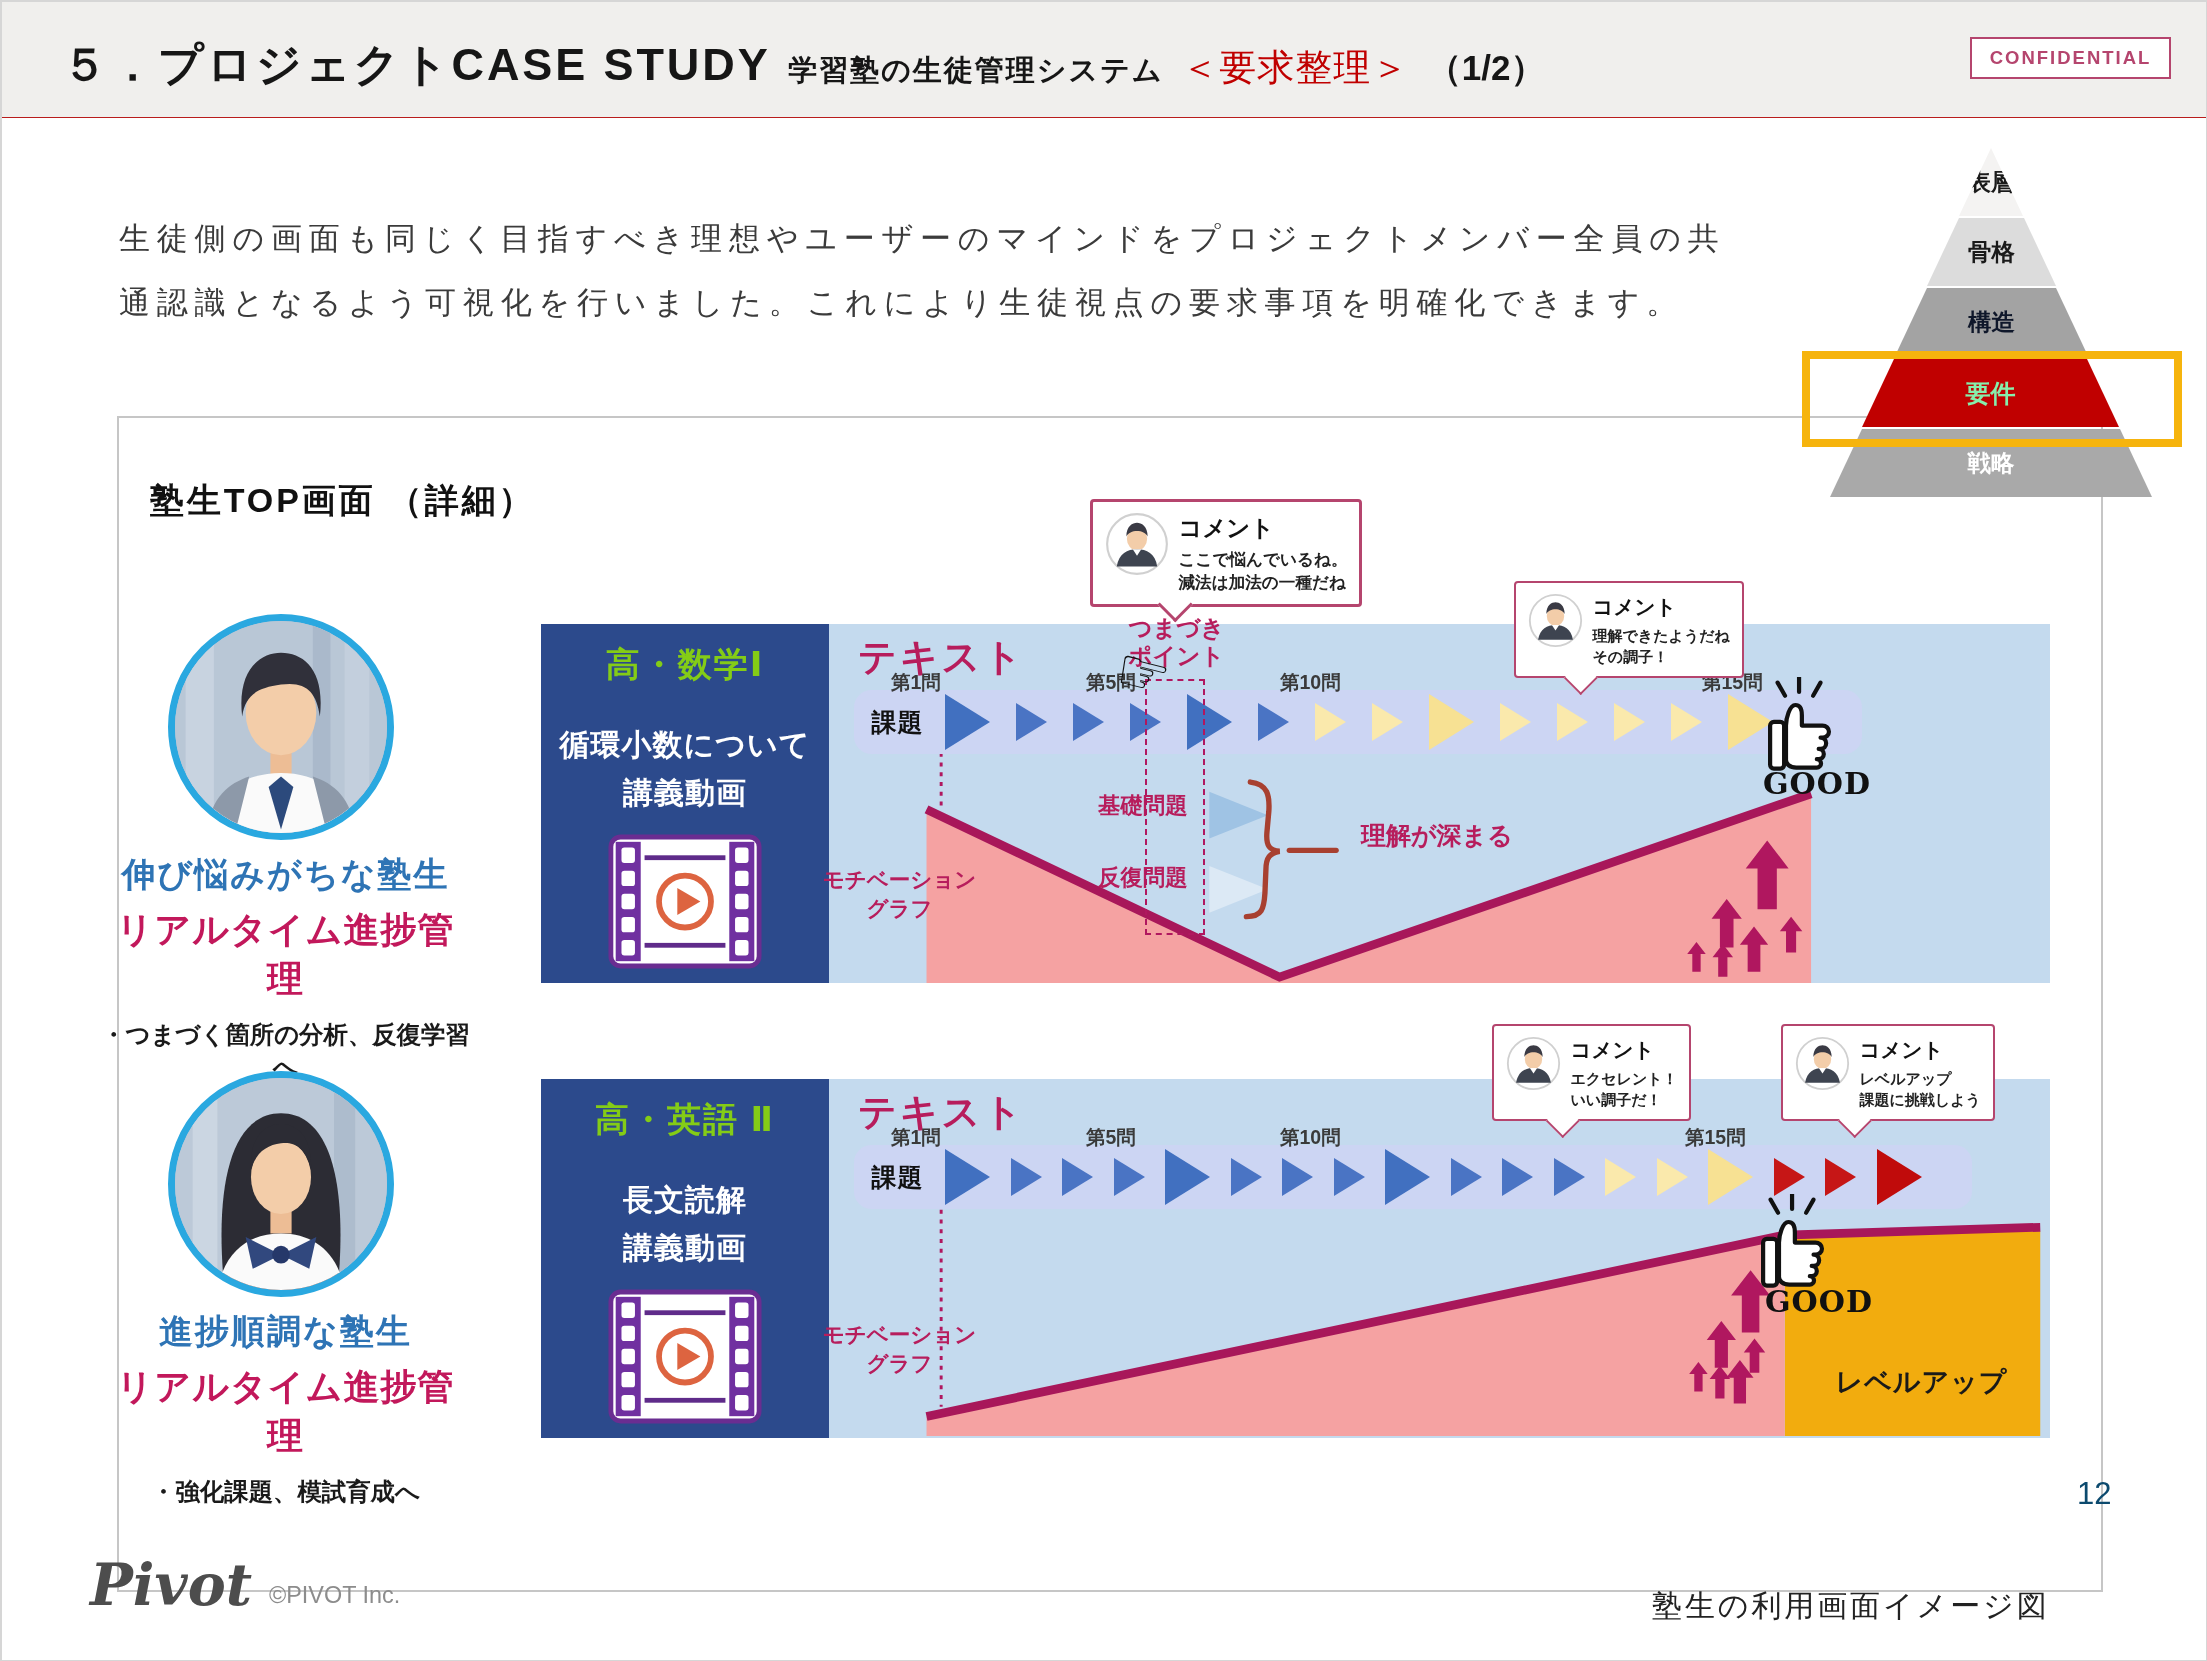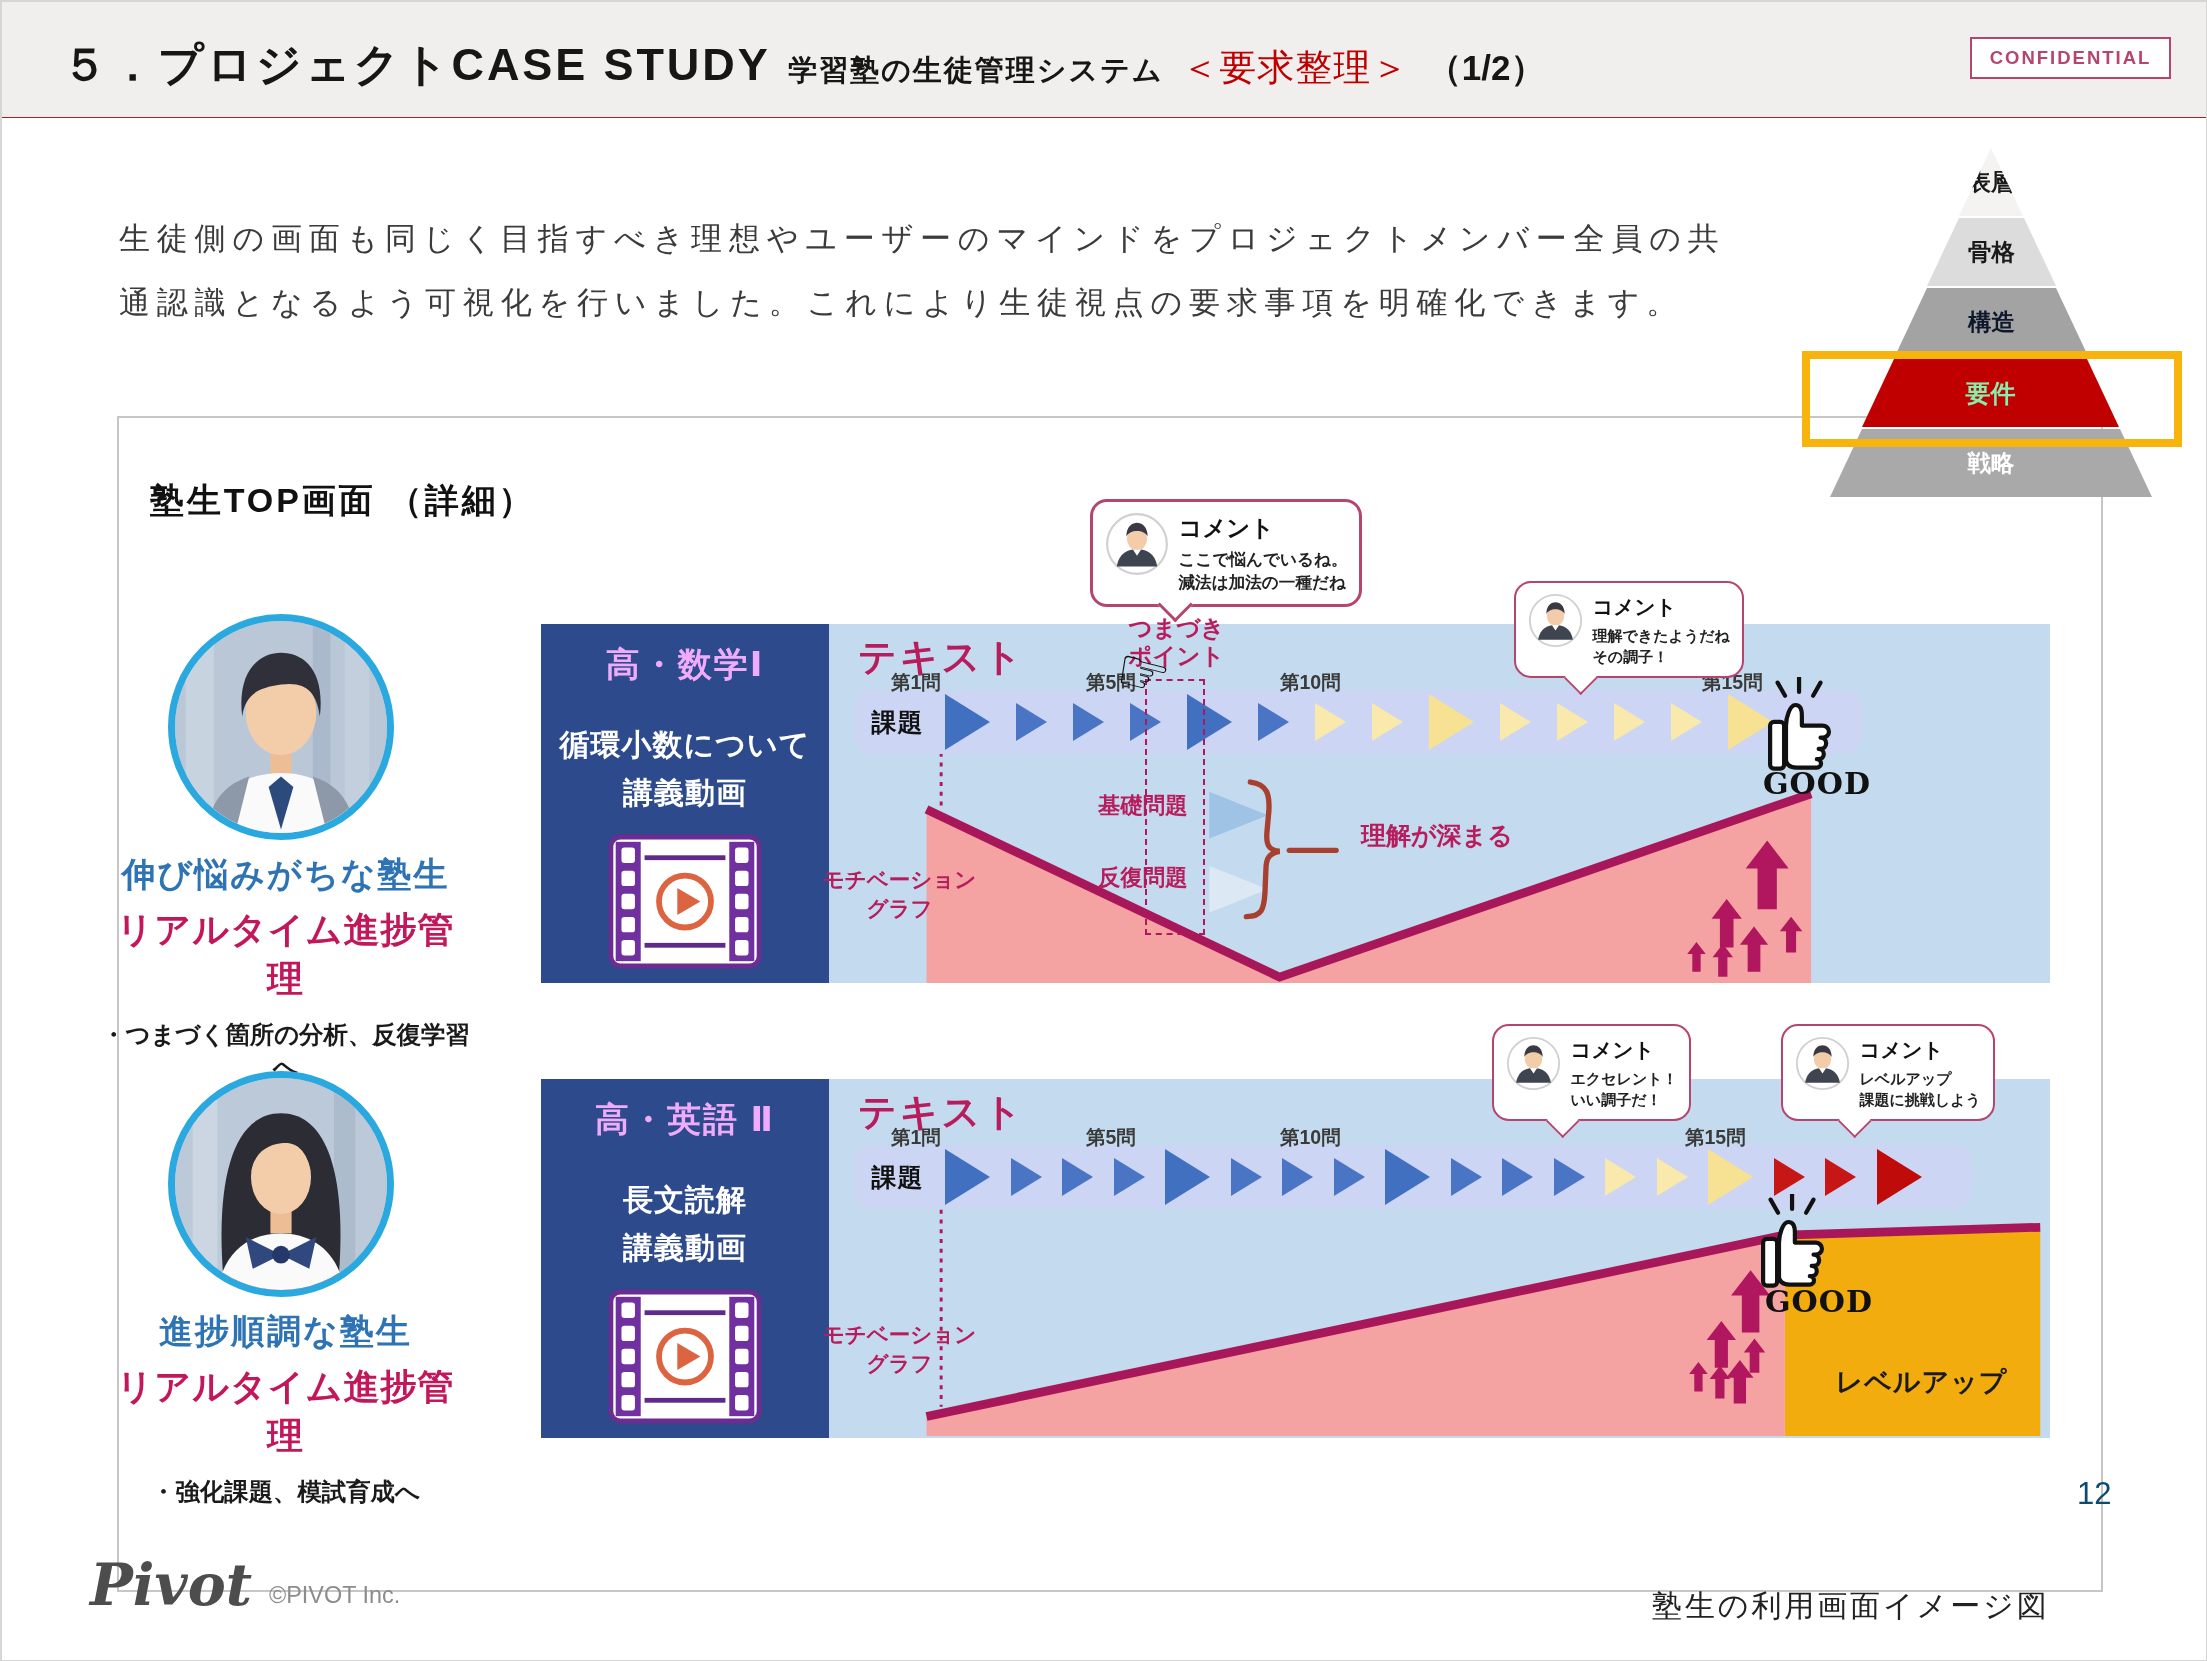--- a/index.html
+++ b/index.html
@@ -30,21 +30,21 @@
   .av1{left:166px;top:612px;} .av2{left:166px;top:1069px;}
   .persona{position:absolute;left:98px;width:371px;text-align:center;}
   .p1{top:850px;} .p2{top:1307px;}
   .pname{font-size:34px;font-weight:bold;color:#2e74b5;letter-spacing:2px;}
   .pfeat{font-size:36px;font-weight:bold;color:#c2185b;margin-top:7.8px;letter-spacing:1px;}
   .pnote{font-size:24.4px;font-weight:bold;color:#1a1a1a;margin-top:15.6px;}
   
   .course{position:absolute;left:539px;width:288px;height:359px;background:#2c4a8c;display:flex;
           flex-direction:column;align-items:center;box-sizing:border-box;}
   .c1{top:622px;} .c2{top:1077px;}
-  .ct{margin-top:17.6px;font-size:34px;font-weight:bold;color:#f0abfc;letter-spacing:2px;}
+  .ct{margin-top:17.6px;font-size:34px;font-weight:bold;color:#84cc16;letter-spacing:2px;}
   .cl{font-size:30px;font-weight:bold;color:#fff;letter-spacing:1px;}
   .cl1{margin-top:37px;} .cl2{margin-top:7.8px;}
   .film{margin-top:19.5px;}
   
   .lpanel{position:absolute;left:827px;width:1221px;height:359px;background:#c4daee;}
   .lp1{top:622px;} .lp2{top:1077px;}
   .gsvg{position:absolute;left:0;top:0;z-index:1;}
   .lbl-text{position:absolute;left:29px;top:7.8px;font-size:38px;font-weight:bold;color:#b71d5c;letter-spacing:2.9px;z-index:4;}
   .qlbl{position:absolute;top:45px;font-size:19.5px;color:#3a3a3a;font-weight:bold;z-index:4;}
   .band{position:absolute;left:25px;top:66px;height:64px;background:#ccd5f3;border-radius:17.6px;display:flex;
@@ -71,21 +71,21 @@
   .rlbl{position:absolute;left:269px;top:238px;font-size:22.4px;font-weight:bold;color:#b71d5c;z-index:4;}
   .ulbl{position:absolute;left:532px;top:195px;font-size:25px;font-weight:bold;color:#b71d5c;z-index:4;}
   .lvl{position:absolute;left:985px;top:285px;width:215px;text-align:center;font-size:27px;font-weight:bold;
        color:#1a1a1a;z-index:4;letter-spacing:1px;}
   .goodw{position:absolute;z-index:6;}
   .g1{left:928px;top:53px;} .g2{left:921px;top:115px;}
   .goodt{position:absolute;font-family:"DejaVu Serif","Liberation Serif",serif;font-size:30px;font-weight:bold;
          color:#111;z-index:6;letter-spacing:1px;}
   .gt1{left:934px;top:142px;} .gt2{left:936px;top:205px;}
   
-  .bub{position:absolute;background:#fff;border:2.9px solid #b5456e;border-radius:17px;display:flex;
+  .bub{position:absolute;background:#fff;border:2.9px solid #b5456e;border-radius:4px;display:flex;
        align-items:flex-start;gap:9.8px;padding:9.8px 11.7px;z-index:10;box-sizing:border-box;}
   .btxt{display:flex;flex-direction:column;}
   .btit{font-size:20.5px;font-weight:bold;color:#111;margin-bottom:3.9px;}
   .bline{font-size:15px;color:#222;font-weight:600;line-height:1.4;white-space:nowrap;}
   .tail{position:absolute;bottom:-12.7px;width:21.5px;height:21.5px;background:#fff;border-right:2.9px solid #b5456e;
         border-bottom:2.9px solid #b5456e;transform:rotate(45deg);}
   .bub1{left:1088px;top:497px;border-width:3.9px;} .bub1 .btit{font-size:23.4px;} .bub1 .bline{font-size:16.6px;}
   .bub1 .tail{left:70px;border-right-width:3.9px;border-bottom-width:3.9px;}
   .bub2{left:1512px;top:579px;} .bub2 .tail{left:53px;}
   .bub3{left:1490px;top:1022px;} .bub3 .tail{left:57px;}

